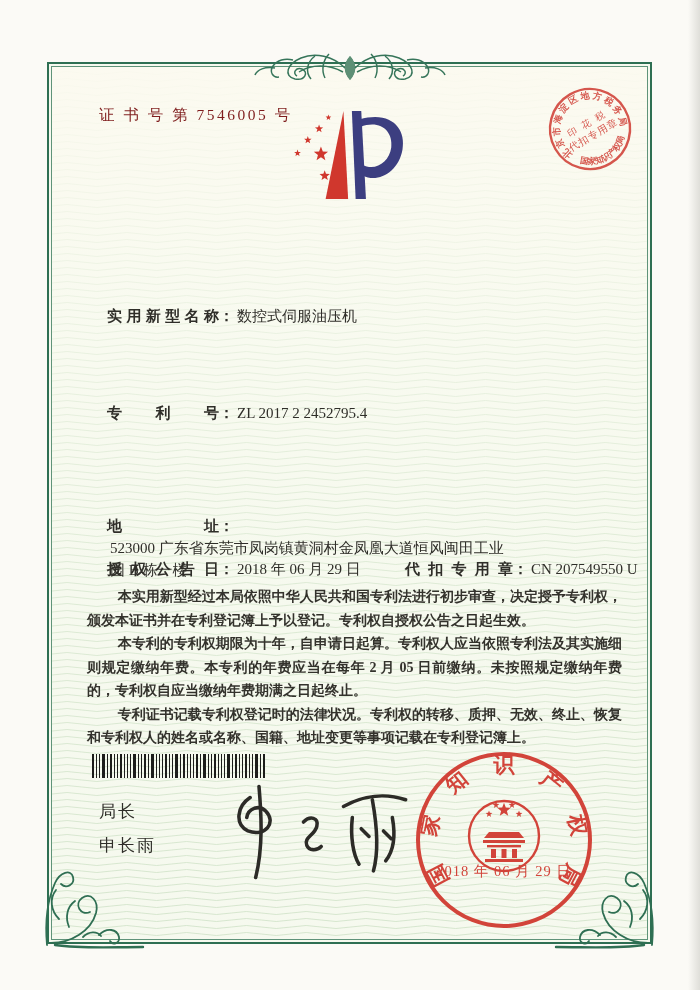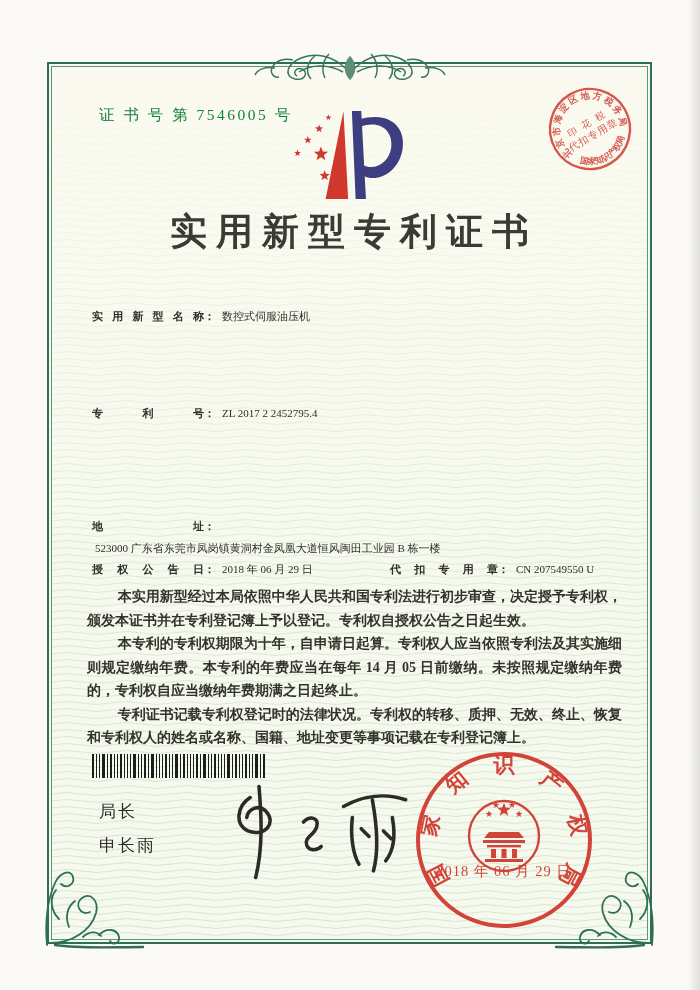--- a/index.html
+++ b/index.html
@@ -19,25 +19,25 @@
     content:"";position:absolute;inset:2px;border:1px solid #5f9379;pointer-events:none;z-index:2;
   }
   #waves{position:absolute;inset:3px;width:calc(100% - 6px);height:calc(100% - 6px);z-index:0;}
   .fade-overlay{position:absolute;inset:3px;z-index:1;
     background:linear-gradient(180deg,rgba(252,250,240,.95) 0%,rgba(250,251,240,.6) 28%,rgba(246,250,236,.25) 60%,rgba(240,248,228,.05) 100%);}
   .content{position:absolute;inset:0;z-index:3;}
   .top-ornament{position:absolute;top:-16px;left:50%;transform:translateX(-50%);width:212px;height:40px;z-index:4;}
   .corner{position:absolute;bottom:-7px;width:106px;height:92px;z-index:4;}
   .corner-l{left:-10px;}
   .corner-r{right:-10px;transform:scaleX(-1);}
-  .cert-no{position:absolute;left:50px;top:41px;font-size:15.5px;letter-spacing:2.5px;color:#15803d;}
+  .cert-no{position:absolute;left:50px;top:41px;font-size:15.5px;letter-spacing:2.5px;color:#7f1d1d;}
   .logo{position:absolute;left:50%;transform:translateX(-50%);top:44px;width:150px;height:94px;}
   .title{position:absolute;left:0;right:0;top:143px;text-align:center;
     font-size:37px;font-weight:700;letter-spacing:9px;padding-left:9px;color:#3b3a33;}
-  .field-row{position:absolute;left:43px;right:26px;font-size:11px;line-height:22px;}
+  .field-row{position:absolute;left:58px;right:26px;font-size:15px;line-height:22px;}
   .flabel{display:inline-block;width:112px;text-align:justify;text-align-last:justify;vertical-align:top;font-weight:600;}
   .fcolon{display:inline-block;width:15px;vertical-align:top;font-weight:600;}
   .fvalue{display:inline-block;vertical-align:top;margin-left:3px;}
   .addr-value{width:408px;}
   .right-pair{position:absolute;left:298px;top:0;white-space:nowrap;}
   .right-pair .flabel{width:108px;}
   .paragraphs{position:absolute;left:38px;right:28px;top:521px;font-size:14px;line-height:23.5px;text-align:justify;color:#33322c;font-weight:bold;}
   .paragraphs p{margin:0;text-indent:2.2em;}
   .barcode{position:absolute;left:43px;top:690px;height:24px;font-size:0;}
   .barcode i{display:inline-block;height:100%;background:#1d1d1b;margin-right:2px;}
@@ -108,41 +108,40 @@
       <g id="logo-stars" fill="#d0372d">
           <polygon points="57.0,6.8 57.8,8.9 60.0,9.0 58.3,10.4 58.9,12.6 57.0,11.3 55.1,12.6 55.7,10.4 54.0,9.0 56.2,8.9"></polygon>
           <polygon points="47.0,17.4 48.1,20.4 51.4,20.6 48.8,22.6 49.7,25.7 47.0,23.9 44.3,25.7 45.2,22.6 42.6,20.6 45.9,20.4"></polygon>
           <polygon points="35.0,29.8 36.0,32.6 39.0,32.7 36.7,34.5 37.5,37.4 35.0,35.8 32.5,37.4 33.3,34.5 31.0,32.7 34.0,32.6"></polygon>
           <polygon points="24.0,44.2 24.9,46.7 27.6,46.8 25.5,48.5 26.2,51.1 24.0,49.6 21.8,51.1 22.5,48.5 20.4,46.8 23.1,46.7"></polygon>
           <polygon points="49.0,41.0 51.0,46.3 56.6,46.5 52.2,50.0 53.7,55.5 49.0,52.4 44.3,55.5 45.8,50.0 41.4,46.5 47.0,46.3"></polygon>
           <polygon points="53.0,66.2 54.4,70.0 58.5,70.2 55.3,72.8 56.4,76.7 53.0,74.4 49.6,76.7 50.7,72.8 47.5,70.2 51.6,70.0"></polygon>
         </g>
     </svg>
 
-    <div class="title">实用新型专利证书</div>
 
     <div class="field-row" style="top:241px">
       <span class="flabel">实用新型名称</span><span class="fcolon">：</span><span class="fvalue">数控式伺服油压机</span>
     </div>
     <div class="field-row" style="top:338px">
       <span class="flabel">专利号</span><span class="fcolon">：</span><span class="fvalue">ZL 2017 2 2452795.4</span>
     </div>
     <div class="field-row" style="top:451px">
       <span class="flabel">地址</span><span class="fcolon">：</span><span class="fvalue addr-value">523000 广东省东莞市凤岗镇黄洞村金凤凰大道恒风闽田工业园 B 栋一楼</span>
     </div>
     <div class="field-row" style="top:494px">
       <span class="flabel">授权公告日</span><span class="fcolon">：</span><span class="fvalue">2018 年 06 月 29 日</span>
       <span class="right-pair">
         <span class="flabel">代扣专用章</span><span class="fcolon">：</span><span class="fvalue">CN 207549550 U</span>
       </span>
     </div>
 
     <div class="paragraphs">
       <p>本实用新型经过本局依照中华人民共和国专利法进行初步审查，决定授予专利权，颁发本证书并在专利登记簿上予以登记。专利权自授权公告之日起生效。</p>
-      <p>本专利的专利权期限为十年，自申请日起算。专利权人应当依照专利法及其实施细则规定缴纳年费。本专利的年费应当在每年 14 月 05 日前缴纳。未按照规定缴纳年费的，专利权自应当缴纳年费期满之日起终止。</p>
+      <p>本专利的专利权期限为十年，自申请日起算。专利权人应当依照专利法及其实施细则规定缴纳年费。本专利的年费应当在每年 2 月 05 日前缴纳。未按照规定缴纳年费的，专利权自应当缴纳年费期满之日起终止。</p>
       <p>专利证书记载专利权登记时的法律状况。专利权的转移、质押、无效、终止、恢复和专利权人的姓名或名称、国籍、地址变更等事项记载在专利登记簿上。</p>
     </div>
 
     <div class="barcode" id="barcode"><i style="width: 2px;"></i><i style="width: 1px;"></i><i style="width: 1px;"></i><i style="width: 3px;"></i><i style="width: 1px;"></i><i style="width: 2px;"></i><i style="width: 1px;"></i><i style="width: 1px;"></i><i style="width: 2px;"></i><i style="width: 1px;"></i><i style="width: 1px;"></i><i style="width: 1px;"></i><i style="width: 3px;"></i><i style="width: 1px;"></i><i style="width: 1px;"></i><i style="width: 2px;"></i><i style="width: 1px;"></i><i style="width: 3px;"></i><i style="width: 1px;"></i><i style="width: 1px;"></i><i style="width: 1px;"></i><i style="width: 2px;"></i><i style="width: 1px;"></i><i style="width: 1px;"></i><i style="width: 3px;"></i><i style="width: 1px;"></i><i style="width: 2px;"></i><i style="width: 1px;"></i><i style="width: 1px;"></i><i style="width: 1px;"></i><i style="width: 2px;"></i><i style="width: 1px;"></i><i style="width: 3px;"></i><i style="width: 1px;"></i><i style="width: 1px;"></i><i style="width: 2px;"></i><i style="width: 1px;"></i><i style="width: 1px;"></i><i style="width: 1px;"></i><i style="width: 3px;"></i><i style="width: 1px;"></i><i style="width: 2px;"></i><i style="width: 1px;"></i><i style="width: 1px;"></i><i style="width: 2px;"></i><i style="width: 1px;"></i><i style="width: 1px;"></i><i style="width: 3px;"></i><i style="width: 1px;"></i><i style="width: 2px;"></i></div>
 
     <div class="officer">
       <div class="line">局长</div>
       <div class="line">申长雨</div>
     </div>
 

